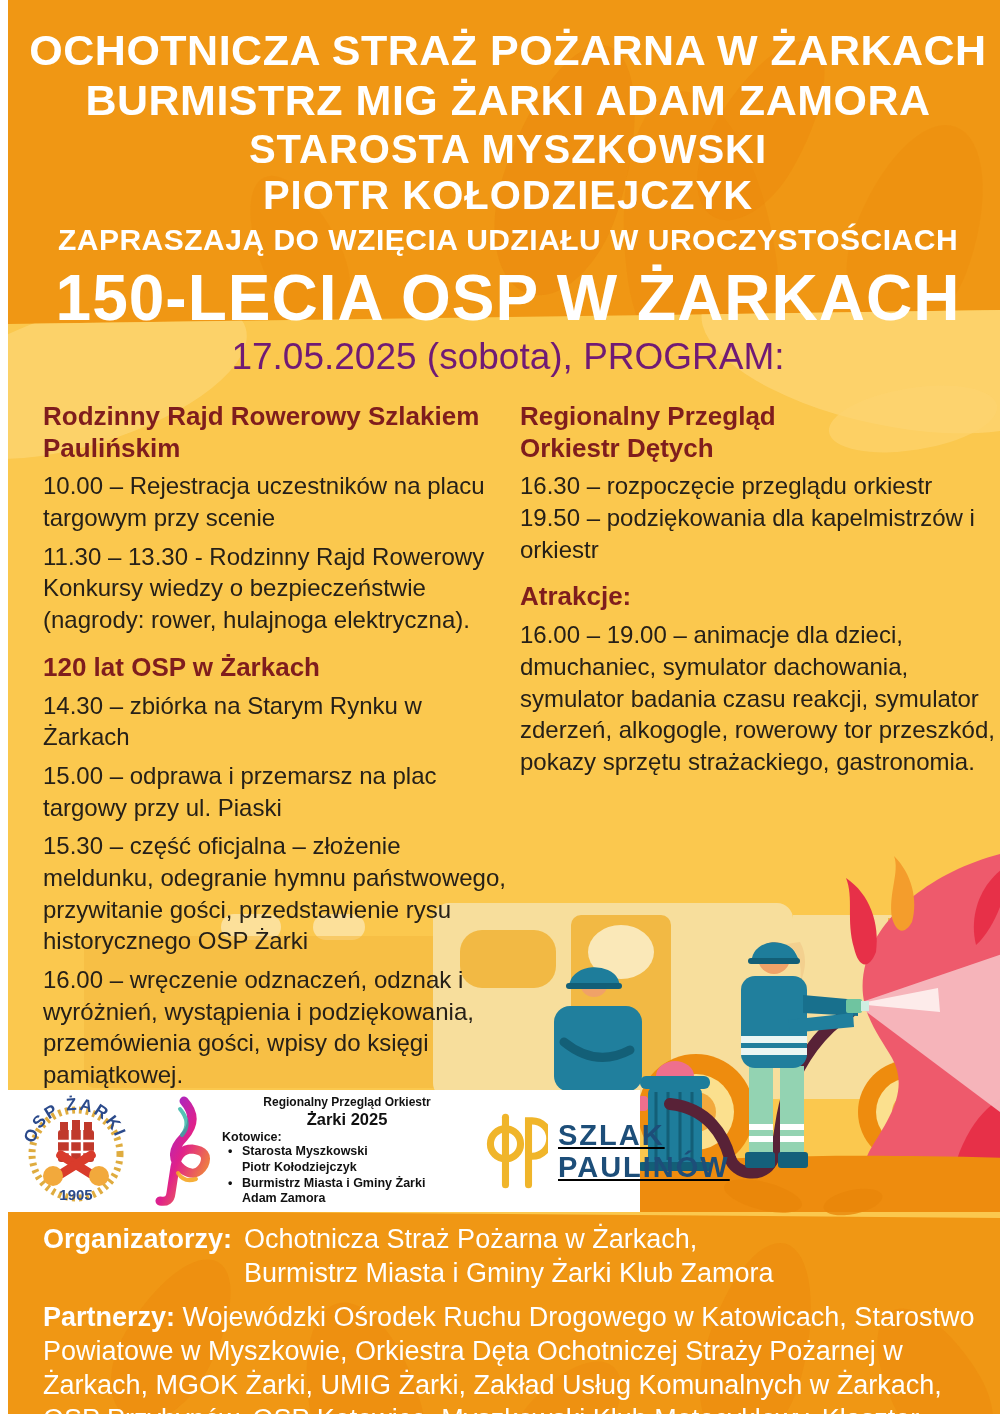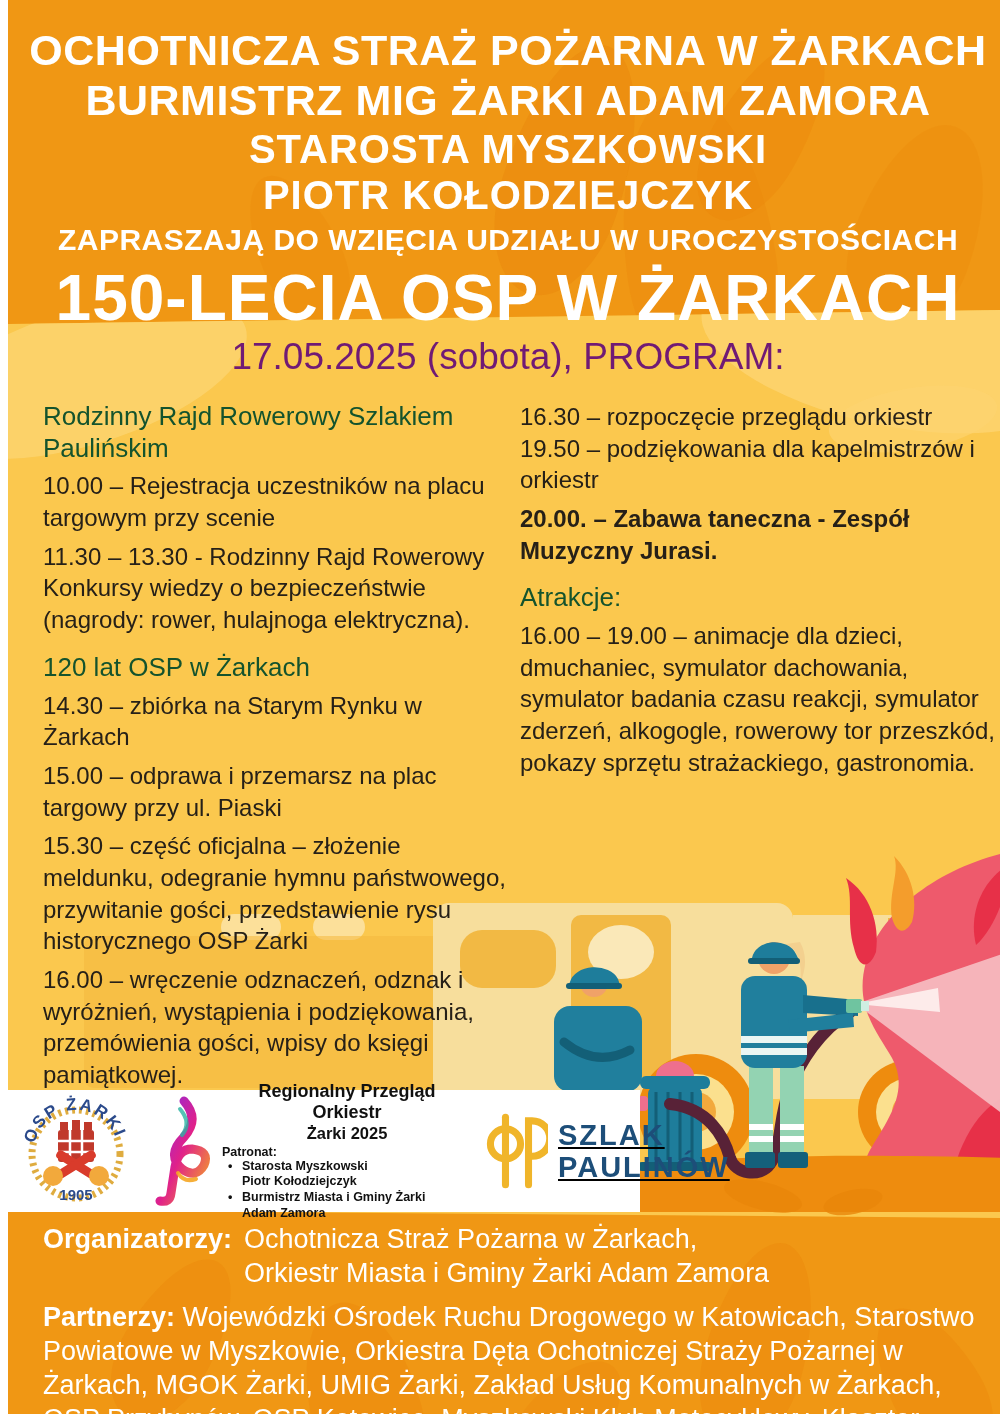--- a/index.html
+++ b/index.html
@@ -29,33 +29,33 @@
   .p1{left:213px;top:604px;width:60px;height:26px;}
   .p2{left:305px;top:604px;width:52px;height:26px;}
   .amber-card{position:absolute;left:76px;top:626px;width:440px;height:152px;background:#F4B83E;opacity:.55;border-radius:10px;}
   .illustration{position:absolute;left:0;top:0;width:1000px;height:1414px;z-index:1;pointer-events:none;}
   
   .date-heading{position:absolute;left:0;top:336px;width:1000px;text-align:center;z-index:3;
     font-size:37px;font-weight:normal;color:#701a75;}
   .col{position:absolute;top:401px;z-index:3;color:#262018;font-size:24px;line-height:1.32;}
   .col-left{left:35px;width:465px;}
   .col-right{left:512px;width:480px;}
-  .sec-h{font-size:26px;font-weight:normal;color:#14532d;margin:0 0 6px 0;line-height:1.22;}
+  .sec-h{font-size:26px;font-weight:bold;color:#7f1d1d;margin:0 0 6px 0;line-height:1.22;}
   .sec-h.later{margin-top:16px;}
   .col p{margin:0 0 7px 0;}
   .col p.boldline{font-weight:bold;}
   .indent{padding-left:88px;}
   .narrow{max-width:330px;}
   
   .logo-strip{position:absolute;left:0;top:1090px;width:632px;height:122px;background:#FFFFFF;z-index:6;
     display:flex;align-items:center;}
   .osp-badge{width:112px;height:114px;margin-left:12px;flex:0 0 auto;}
   .clef{width:78px;height:112px;margin-left:8px;flex:0 0 auto;}
   .orch-block{width:250px;margin-left:4px;color:#111;flex:0 0 auto;}
-  .orch-t1{font-size:18px;font-weight:bold;text-align:center;line-height:1.2;}
+  .orch-t1{font-size:12px;font-weight:bold;text-align:center;line-height:1.2;}
   .orch-t2{font-size:16.5px;font-weight:bold;text-align:center;line-height:1.2;}
   .patronat{font-size:12.5px;font-weight:bold;margin-top:1px;}
   .patron-list{font-size:12.5px;font-weight:bold;line-height:1.25;margin-left:6px;}
   .patron-list .b{display:flex;}
   .patron-list .dot{width:14px;flex:0 0 auto;}
   .szlak{display:flex;align-items:center;margin-left:14px;text-decoration:underline;}
   .szlak svg{width:62px;height:86px;}
   .szlak-text{color:#1D4E79;font-weight:bold;font-size:29px;line-height:1.12;letter-spacing:2px;margin-left:10px;}
   
   .bottom-band{position:absolute;left:0;top:1210px;width:1000px;height:204px;background:#F09714;z-index:4;
@@ -178,23 +178,23 @@
     <p>10.00 – Rejestracja uczestników na placu targowym przy scenie</p>
     <p>11.30 – 13.30 - Rodzinny Rajd Rowerowy Konkursy wiedzy o bezpieczeństwie (nagrody: rower, hulajnoga elektryczna).</p>
     <div class="sec-h later">120 lat OSP w Żarkach</div>
     <p>14.30 – zbiórka na Starym Rynku w Żarkach</p>
     <p>15.00 – odprawa i przemarsz na plac targowy przy ul. Piaski</p>
     <p>15.30 – część oficjalna – złożenie meldunku, odegranie hymnu państwowego, przywitanie gości, przedstawienie rysu historycznego OSP Żarki</p>
     <p>16.00 – wręczenie odznaczeń, odznak i wyróżnień, wystąpienia i podziękowania, przemówienia gości, wpisy do księgi pamiątkowej.</p>
   </div>
 
   <div class="col col-right">
+    <div class="sec-h narrow">Regionalny Przegląd Orkiestr Dętych</div>
     <p style="margin-bottom:0;">16.30 – rozpoczęcie przeglądu orkiestr</p>
     <p>19.50 – podziękowania dla kapelmistrzów i orkiestr</p>
-    <p class="boldline">20.00. – Zabawa taneczna - Zespół Muzyczny Jurasi.</p>
     <div class="sec-h later">Atrakcje:</div>
     <p>16.00 – 19.00 – animacje dla dzieci, dmuchaniec, symulator dachowania, symulator badania czasu reakcji, symulator zderzeń, alkogogle, rowerowy tor przeszkód, pokazy sprzętu strażackiego, gastronomia.</p>
   </div>
 
   <div class="logo-strip">
     <svg class="osp-badge" viewBox="0 0 112 114" xmlns="http://www.w3.org/2000/svg">
       <circle cx="56" cy="60" r="44" fill="none" stroke="#DBA32A" stroke-width="7" stroke-dasharray="3 4" opacity=".9"></circle>
       <path id="ospArc" d="M14,58 A42,42 0 0 1 98,58" fill="none"></path>
       <text font-size="17" font-weight="bold" fill="#2B4A8B" letter-spacing="2">
         <textPath href="#ospArc" startOffset="8">OSP ŻARKI</textPath>
@@ -220,21 +220,21 @@
         </linearGradient>
       </defs>
       <path d="M44 6 Q60 24 44 42 Q26 60 42 74 Q56 84 64 70 Q70 56 52 54 Q38 54 35 72 L31 98 Q30 108 20 106" fill="none" stroke="url(#clefgrad)" stroke-width="9" stroke-linecap="round"></path>
       <path d="M40 14 Q52 28 42 40" fill="none" stroke="#2BB3A3" stroke-width="4" stroke-linecap="round" opacity=".8"></path>
       <path d="M38 78 Q44 88 56 84" fill="none" stroke="#F5A623" stroke-width="4" stroke-linecap="round" opacity=".9"></path>
     </svg>
 
     <div class="orch-block">
       <div class="orch-t1">Regionalny Przegląd Orkiestr</div>
       <div class="orch-t2">Żarki 2025</div>
-      <div class="patronat">Patronat:</div>
+      <div class="patronat">Kotowice:</div>
       <div class="patron-list">
         <div class="b">
             <span class="dot">•</span>
           <span><span>Starosta Myszkowski</span><br>
           <span>Piotr Kołodziejczyk</span></span>
           </div>
         <div class="b">
             <span class="dot">•</span>
           <span><span>Burmistrz Miasta i Gminy Żarki</span><br>
           <span>Adam Zamora</span></span>
@@ -261,21 +261,21 @@
     <div class="petal" style="left:700px;top:30px;width:100px;height:210px;transform:rotate(15deg);opacity:.45;"></div>
     <div class="petal" style="left:880px;top:90px;width:90px;height:170px;transform:rotate(-30deg);opacity:.4;"></div>
     <div class="petal" style="left:520px;top:140px;width:80px;height:140px;transform:rotate(40deg);opacity:.35;"></div>
   </div>
 
   <div class="footer-text">
     <div class="org-row">
       <span class="org-label">Organizatorzy:</span>
       <span>
         <span>Ochotnicza Straż Pożarna w Żarkach,</span><br>
-        <span>Orkiestr Miasta i Gminy Żarki Adam Zamora</span>
+        <span>Burmistrz Miasta i Gminy Żarki Klub Zamora</span>
       </span>
     </div>
     <p class="partners">
       <span class="lbl">Partnerzy:</span>
       <span>Wojewódzki Ośrodek Ruchu Drogowego w Katowicach, Starostwo Powiatowe w Myszkowie, Orkiestra Dęta Ochotniczej Straży Pożarnej w Żarkach, MGOK Żarki, UMIG Żarki, Zakład Usług Komunalnych w Żarkach, OSP Przybynów, OSP Kotowice, Myszkowski Klub Motocyklowy, Klasztor Ojców Paulinów.</span>
     </p>
   </div>
 
 </div>
 

